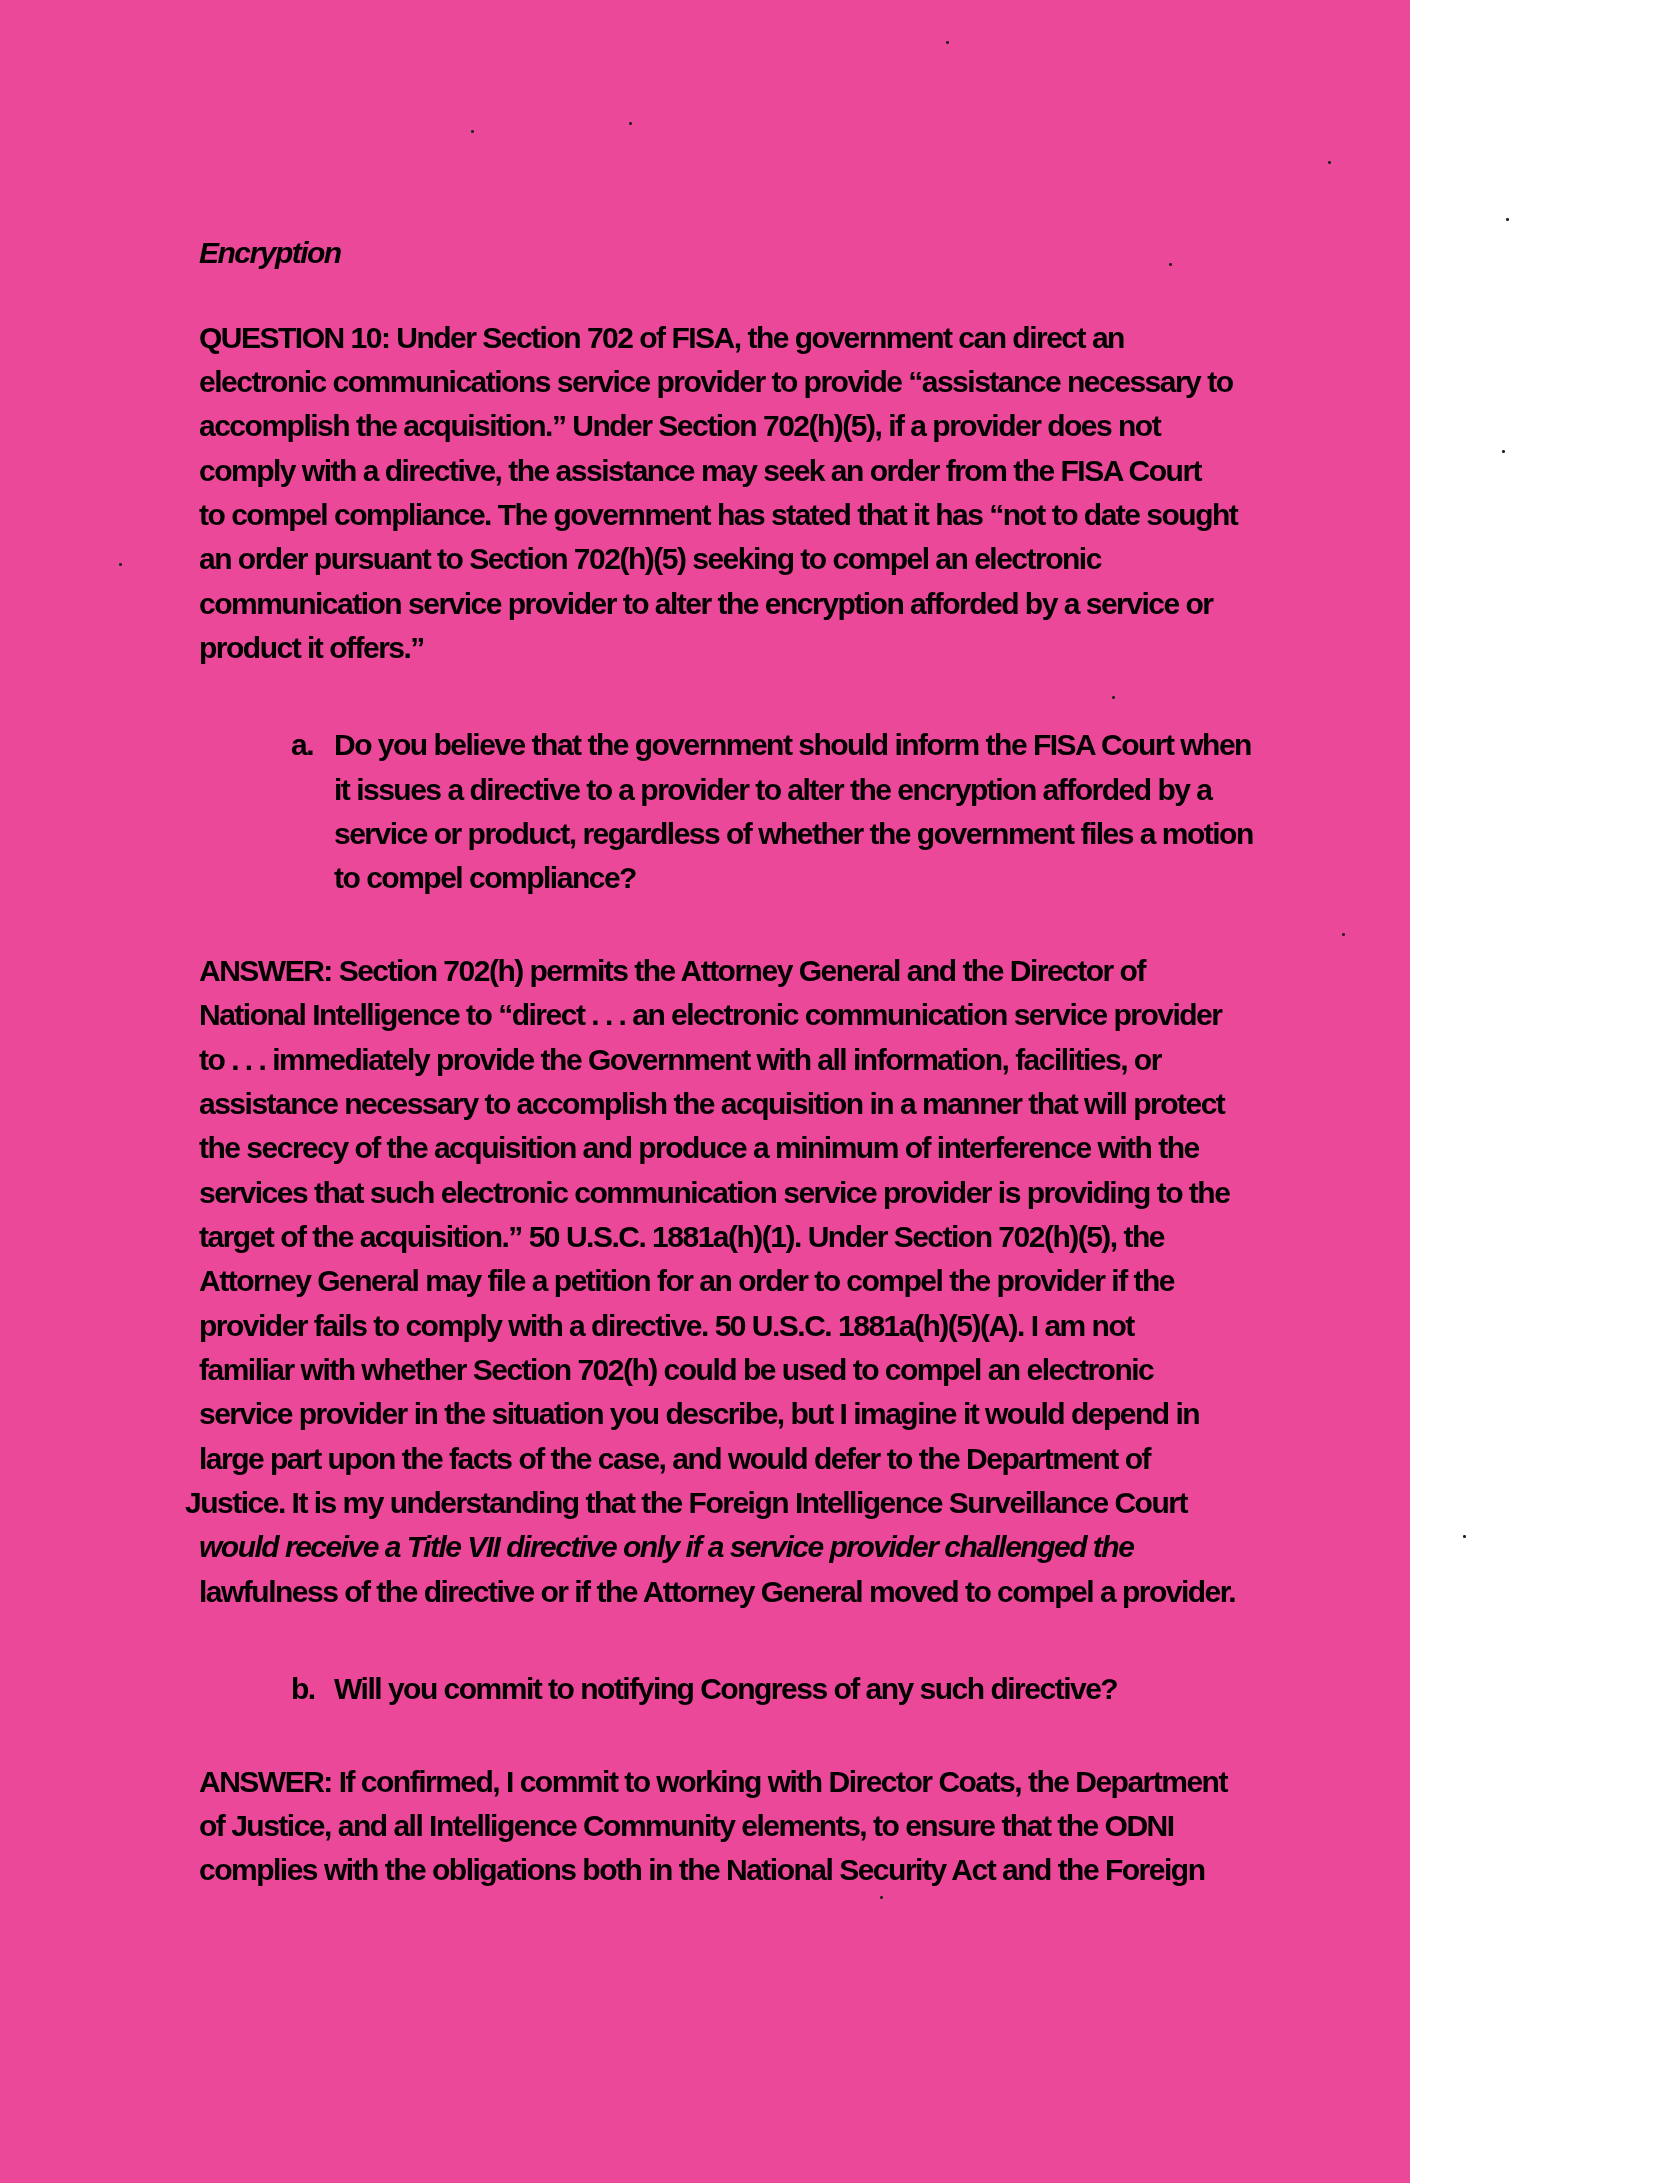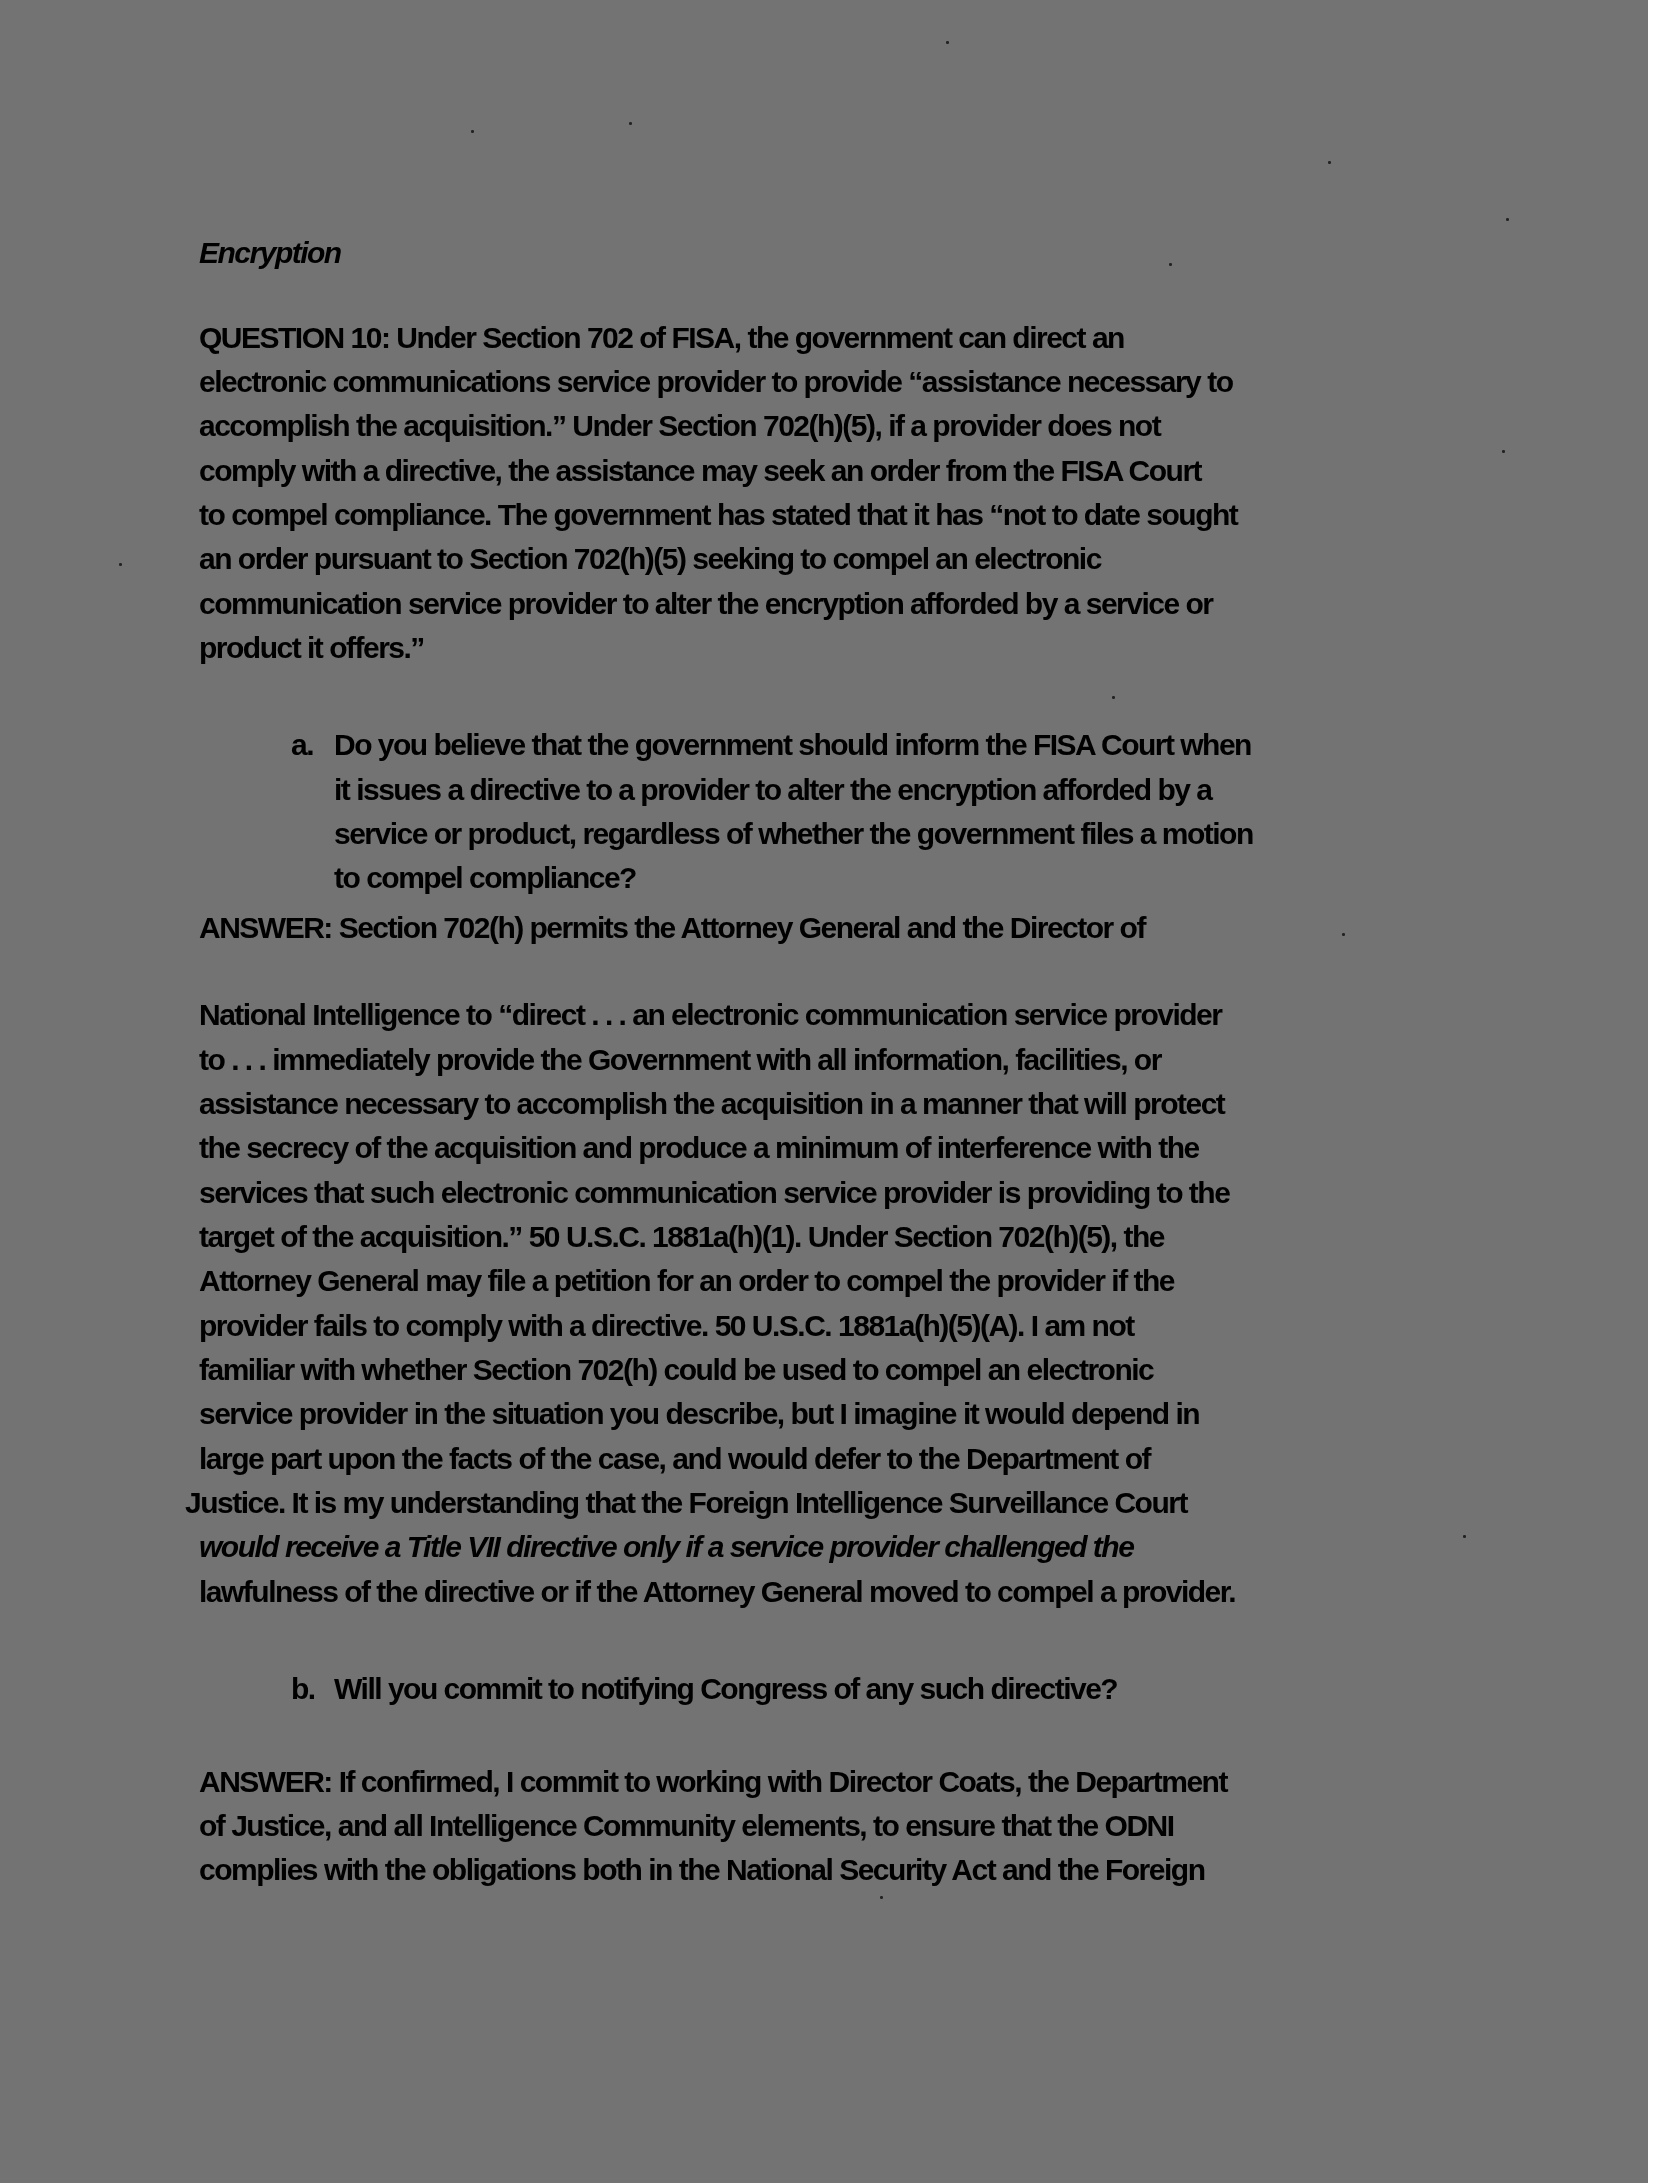--- a/index.html
+++ b/index.html
@@ -1,18 +1,18 @@
 <!DOCTYPE html>
 <html style="font-size:10.6px"><head>
   <meta charset="utf-8">
   <style>
     html, body { margin: 0; padding: 0; background: #ffffff; }
     body { width: 1678px; height: 2183px; position: relative; overflow: hidden;
            font-family: "Liberation Sans", sans-serif; color: #000; }
-    .page { position: absolute; left: 0; top: 0; width: 1648px; height: 2183px; background: #737373; }
+    .page { position: absolute; left: 0; top: 0; width: 1410px; height: 2183px; background: #ec4899; }
     .line { position: absolute; white-space: nowrap; font-weight: bold;
             font-size: 30px; letter-spacing: -1.5px; line-height: 40px;
             transform-origin: left top; }
     .heading { font-style: italic; }
     .lead { font-weight: bold; }
     .marker { display: inline-block; width: 43px; }
     .speck { position: absolute; width: 2.6px; height: 2.6px; background: #222; border-radius: 50%; }
   </style>
 </head>
 <body>
@@ -33,21 +33,21 @@
   </div>
 
   <div>
     <div class="line" style="left:291px; top:725px;"><span class="marker">a.</span><span>Do you believe that the government should inform the FISA Court when</span></div>
     <div class="line" style="left:334px; top:770px;">it issues a directive to a provider to alter the encryption afforded by a</div>
     <div class="line" style="left:334px; top:814px;">service or product, regardless of whether the government files a motion</div>
     <div class="line" style="left:334px; top:858px;">to compel compliance?</div>
   </div>
 
   <div>
-    <div class="line" style="left:199px; top:908px;"><span class="lead">ANSWER:</span><span> Section 702(h) permits the Attorney General and the Director of</span></div>
+    <div class="line" style="left:199px; top:951px;"><span class="lead">ANSWER:</span><span> Section 702(h) permits the Attorney General and the Director of</span></div>
     <div class="line" style="left:199px; top:995px;">National Intelligence to “direct . . . an electronic communication service provider</div>
     <div class="line" style="left:199px; top:1040px;">to . . . immediately provide the Government with all information, facilities, or</div>
     <div class="line" style="left:199px; top:1084px;">assistance necessary to accomplish the acquisition in a manner that will protect</div>
     <div class="line" style="left:199px; top:1128px;">the secrecy of the acquisition and produce a minimum of interference with the</div>
     <div class="line" style="left:199px; top:1173px;">services that such electronic communication service provider is providing to the</div>
     <div class="line" style="left:199px; top:1217px;">target of the acquisition.”  50 U.S.C. 1881a(h)(1).   Under Section 702(h)(5), the</div>
     <div class="line" style="left:199px; top:1261px;">Attorney General may file a petition for an order to compel the provider if the</div>
     <div class="line" style="left:199px; top:1306px;text-align:center;">provider fails to comply with a directive.  50 U.S.C. 1881a(h)(5)(A).  I am not</div>
     <div class="line" style="left:199px; top:1350px;">familiar with whether Section 702(h) could be used to compel an electronic</div>
     <div class="line" style="left:199px; top:1394px;">service provider in the situation you describe, but I imagine it would depend in</div>

